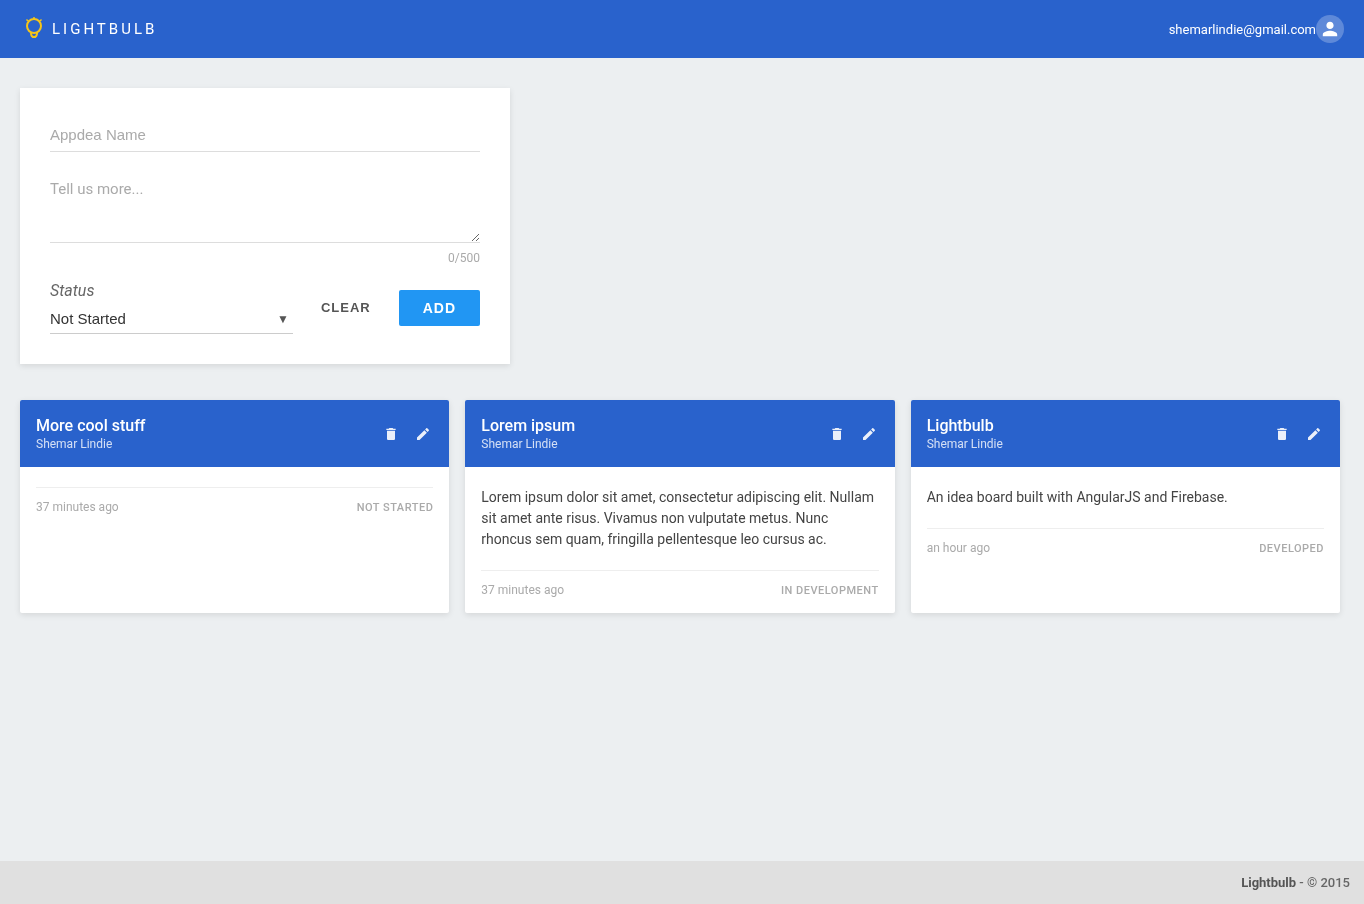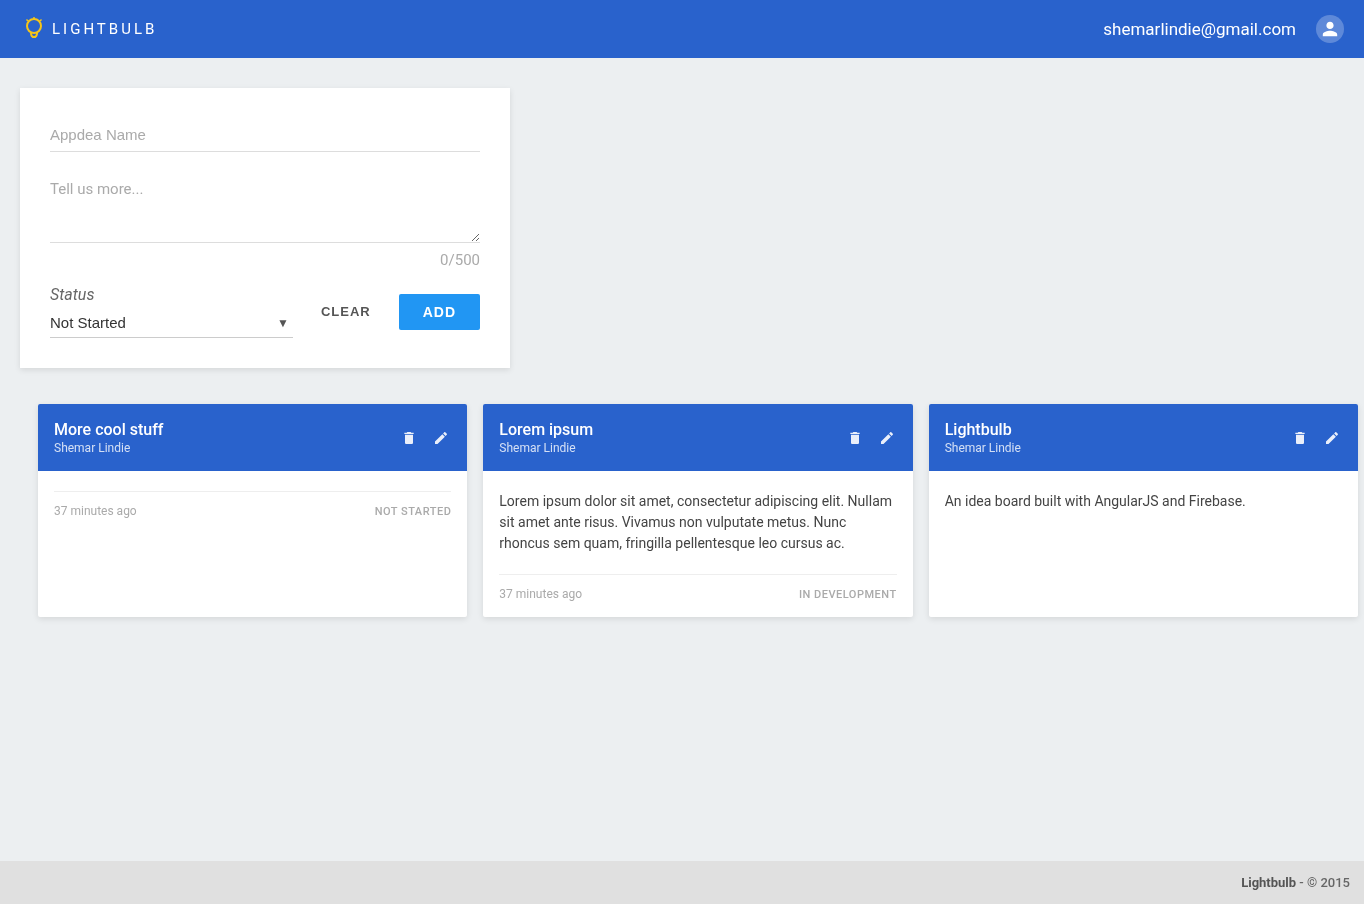--- a/index.html
+++ b/index.html
@@ -24,23 +24,23 @@
       font-weight: 400;
     }
     .logo-bulb {
       width: 28px;
       height: 28px;
     }
     .logo-text { letter-spacing: 3px; font-size: 15px; }
     .header-user {
       display: flex;
       align-items: center;
-      gap: 20px;
-      color: #fff;
-      font-size: 17px;
+      gap: 0;
+      color: #fff;
+      font-size: 13px;
     }
     .user-avatar-icon {
       width: 28px;
       height: 28px;
       border-radius: 50%;
       background: rgba(255,255,255,0.25);
       display: flex;
       align-items: center;
       justify-content: center;
       color: #fff;
@@ -89,21 +89,21 @@
       font-size: 15px;
       padding: 8px 0;
       color: #333;
       min-height: 60px;
       background: transparent;
       font-family: inherit;
     }
     .form-textarea::placeholder { color: #aaa; }
     .char-count {
       text-align: right;
-      font-size: 15px;
+      font-size: 12px;
       color: #aaa;
       margin-bottom: 16px;
     }
     .form-footer {
       display: flex;
       align-items: center;
       gap: 16px;
     }
     .status-label {
       font-size: 16px;
@@ -158,21 +158,20 @@
       border-radius: 2px;
     }
 
     
     .cards-grid {
       display: grid;
       grid-template-columns: repeat(3, 1fr);
       gap: 16px;
       width: 100%;
       max-width: 1320px;
-      margin-left: 18px;
     }
 
     .idea-card {
       background: #fff;
       box-shadow: 0 2px 6px rgba(0,0,0,0.1);
       border-radius: 2px;
       overflow: hidden;
     }
     .card-header {
       background: #2962cc;
@@ -367,20 +366,24 @@
           </button>
           <button class="card-icon-btn">
             <svg width="16" height="16" viewBox="0 0 24 24" fill="currentColor">
                 <path d="M3 17.25V21h3.75L17.81 9.94l-3.75-3.75L3 17.25zM20.71 7.04c.39-.39.39-1.02 0-1.41l-2.34-2.34c-.39-.39-1.02-.39-1.41 0l-1.83 1.83 3.75 3.75 1.83-1.83z"></path>
               </svg>
           </button>
         </div>
       </div>
       <div class="card-body">
         <div class="card-description">An idea board built with AngularJS and Firebase.</div>
+        <div class="card-meta">
+          <span class="card-time">an hour ago</span>
+          <span class="card-status">DEVELOPED</span>
+        </div>
       </div>
     </div>
 
   </div>
 </main>
 
 <footer class="footer">
   <span class="footer-brand">Lightbulb</span>
   <span> -  © 2015</span>
 </footer>

